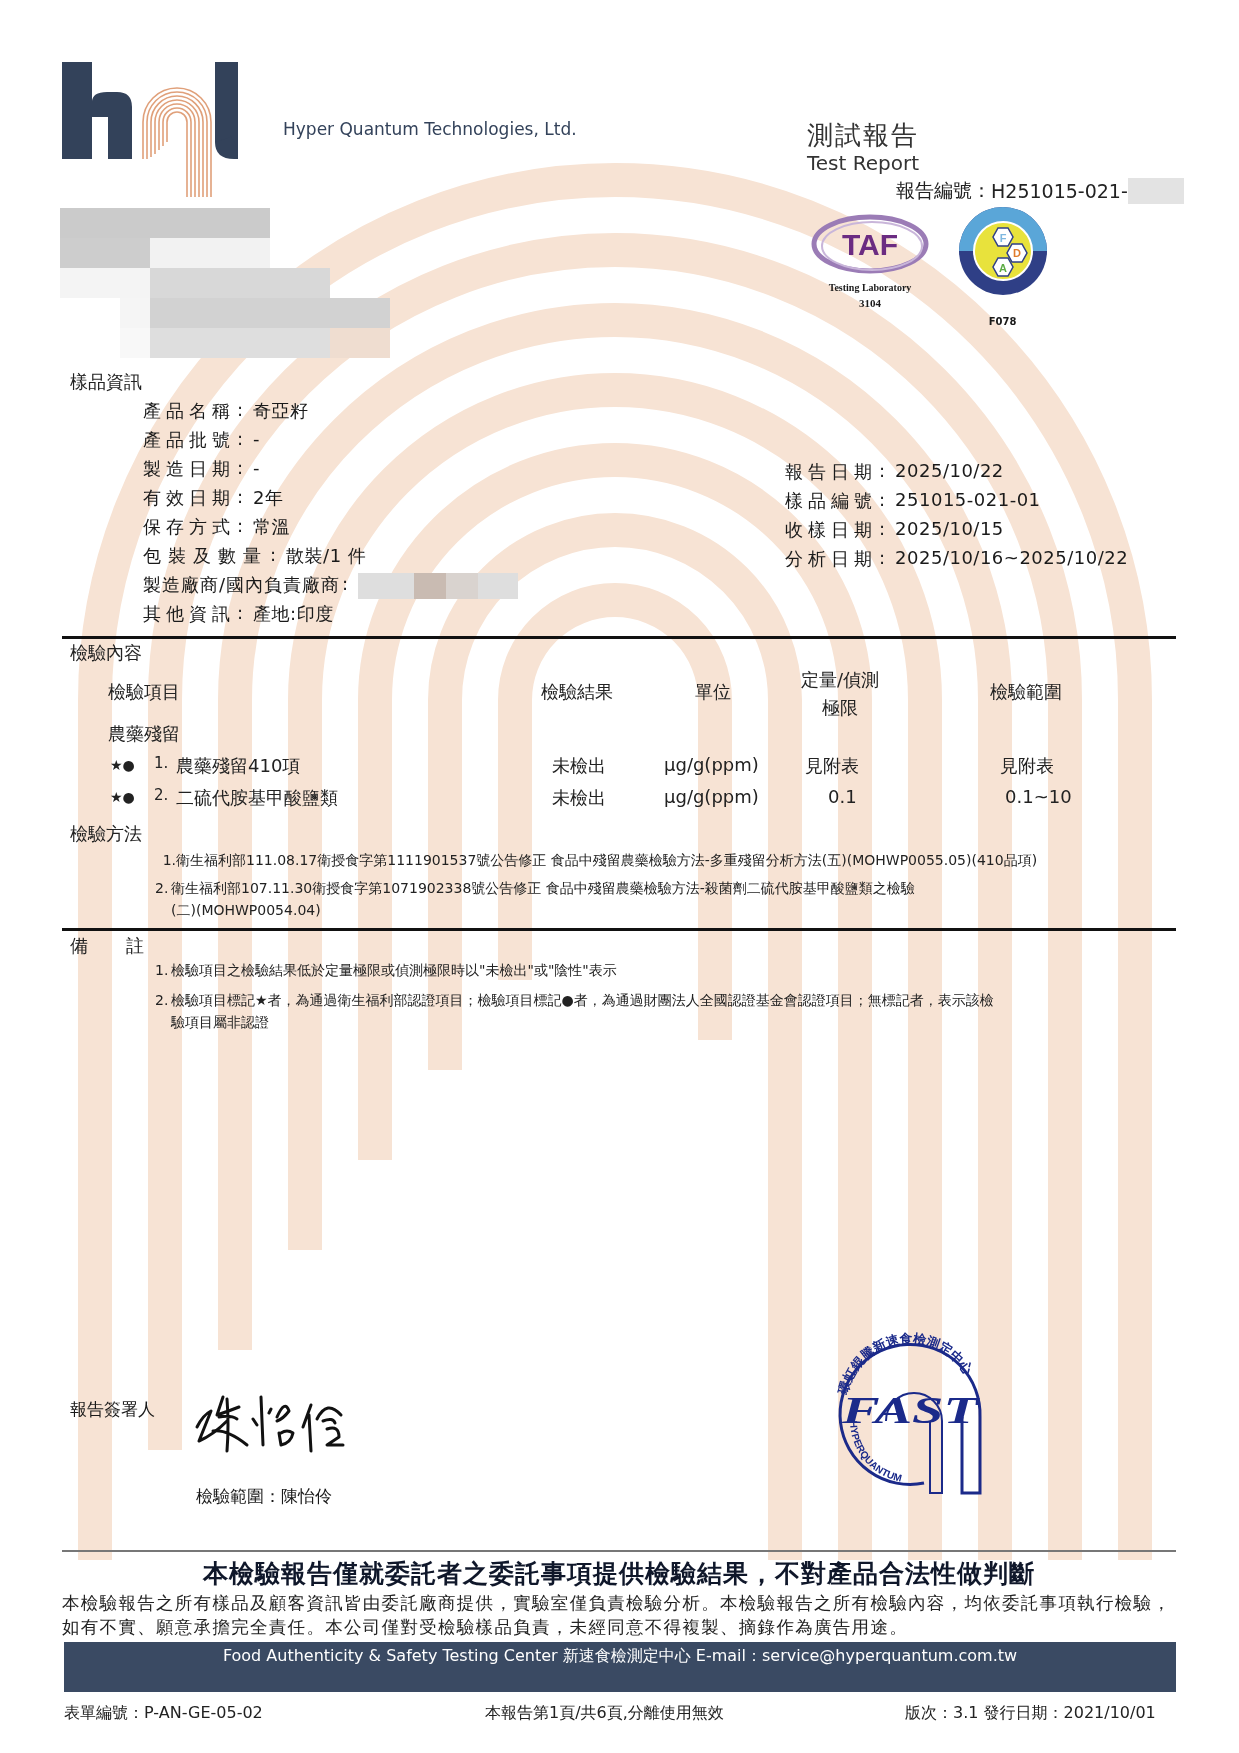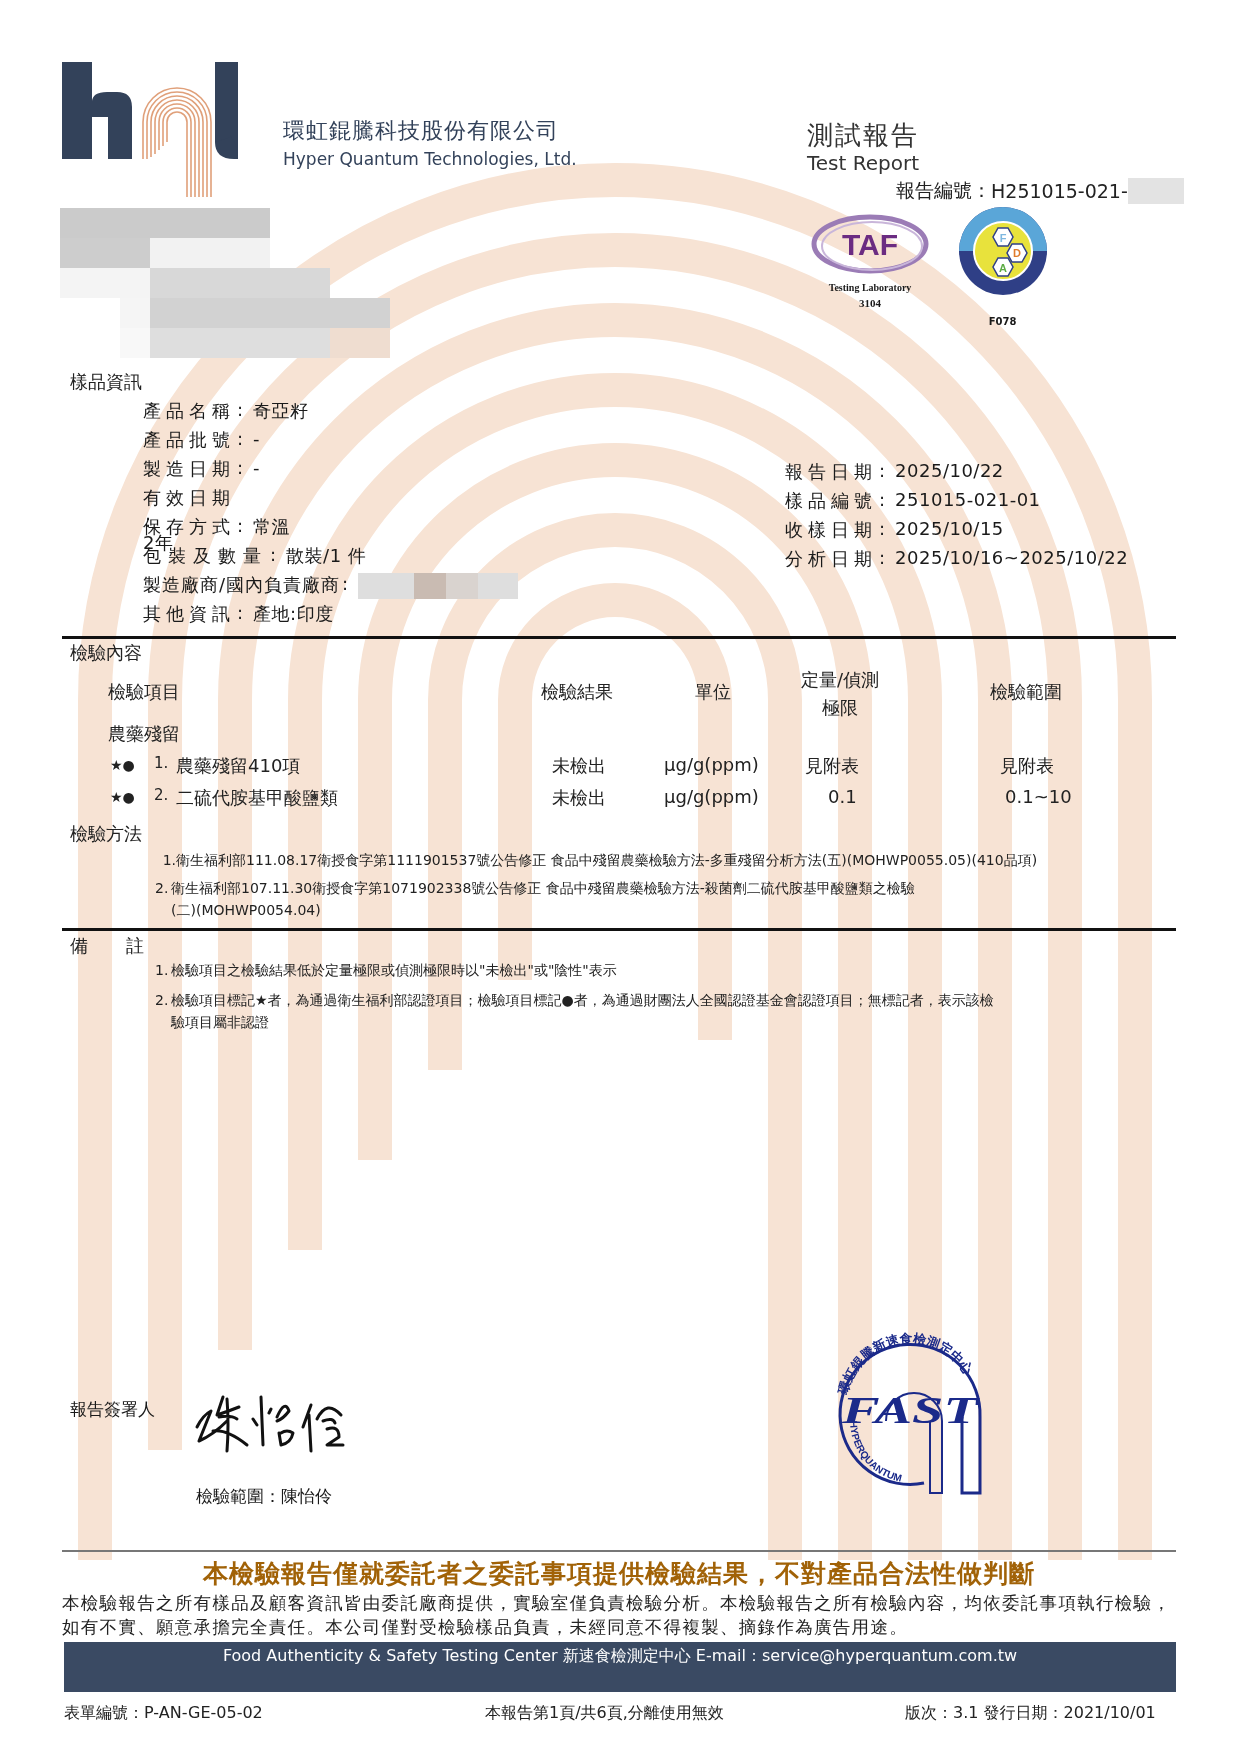--- a/index.html
+++ b/index.html
@@ -46,21 +46,21 @@
   .method, .note { position: absolute; font-size: 14px; color: #222; line-height: 22px; }
   .method .n, .note .n { display: inline-block; width: 16px; }
 
   
   .sig-label { left: 70px; top: 1398px; font-size: 17px; }
   .sig { left: 193px; top: 1385px; }
   .sig-name { left: 196px; top: 1485px; font-size: 17px; }
   .stamp { left: 830px; top: 1325px; }
 
   
-  .disclaimer-title { left: 62px; top: 1557px; width: 1114px; text-align: center; font-size: 25px; font-weight: bold; color: #a16207; letter-spacing: 1px; }
+  .disclaimer-title { left: 62px; top: 1557px; width: 1114px; text-align: center; font-size: 25px; font-weight: bold; color: #0f172a; letter-spacing: 1px; }
   .disclaimer-body { left: 62px; top: 1591px; width: 1114px; font-size: 17.5px; line-height: 24px; color: #222; letter-spacing: 1.3px; }
   .footer-band { left: 64px; top: 1642px; width: 1112px; height: 50px; background: #3a4a63; color: #fff; text-align: center; font-size: 16px; line-height: 24px; padding-top: 2px; }
   .footer-meta { position: absolute; top: 1703px; font-size: 16px; color: #222; white-space: nowrap; }
 </style>
 </head>
 <body>
 
 <svg class="watermark" viewBox="0 0 1239 1753" xmlns="http://www.w3.org/2000/svg">
   <g fill="none" stroke="#f7e3d4" stroke-width="34">
 
@@ -99,21 +99,20 @@
     </g>
 
     <rect x="153" y="0" width="23" height="80" fill="#33425a"></rect>
     <path d="M 153 80 Q 153 97 172 97 L 176 97 L 176 73 Z" fill="#33425a"></path>
     <rect x="176" y="73" width="0" height="24" fill="#33425a"></rect>
     <path d="M 176 97 L 176 73 L 168 73 Q 176 84 176 97 Z" fill="#33425a"></path>
   </svg>
 </div>
 
 <div class="layer company">
-  <div class="zh">環虹錕騰科技股份有限公司</div>
   <div class="en">Hyper Quantum Technologies, Ltd.</div>
 </div>
 
 <div class="layer report-title">
   <div class="zh">測試報告</div>
   <div class="en">Test Report</div>
 </div>
 
 <div class="layer report-no">
   <span>報告編號：</span>
@@ -171,21 +170,21 @@
 <div class="info-row" style="left:143px;top:428px;z-index:1;">
   <span class="k">產品批號</span>
     <span class="sep">:</span>
     <span class="v">-</span>
 </div>
 <div class="info-row" style="left:143px;top:457px;z-index:1;">
   <span class="k">製造日期</span>
     <span class="sep">:</span>
     <span class="v">-</span>
 </div>
-<div class="info-row" style="left:143px;top:486px;z-index:1;flex-direction:column;">
+<div class="info-row" style="left:143px;top:486px;z-index:1;">
   <span class="k">有效日期</span>
     <span class="sep">:</span>
     <span class="v">2年</span>
 </div>
 <div class="info-row" style="left:143px;top:515px;z-index:1;">
   <span class="k">保存方式</span>
     <span class="sep">:</span>
     <span class="v">常溫</span>
 </div>
 <div class="info-row" style="left:143px;top:544px;z-index:1;">

